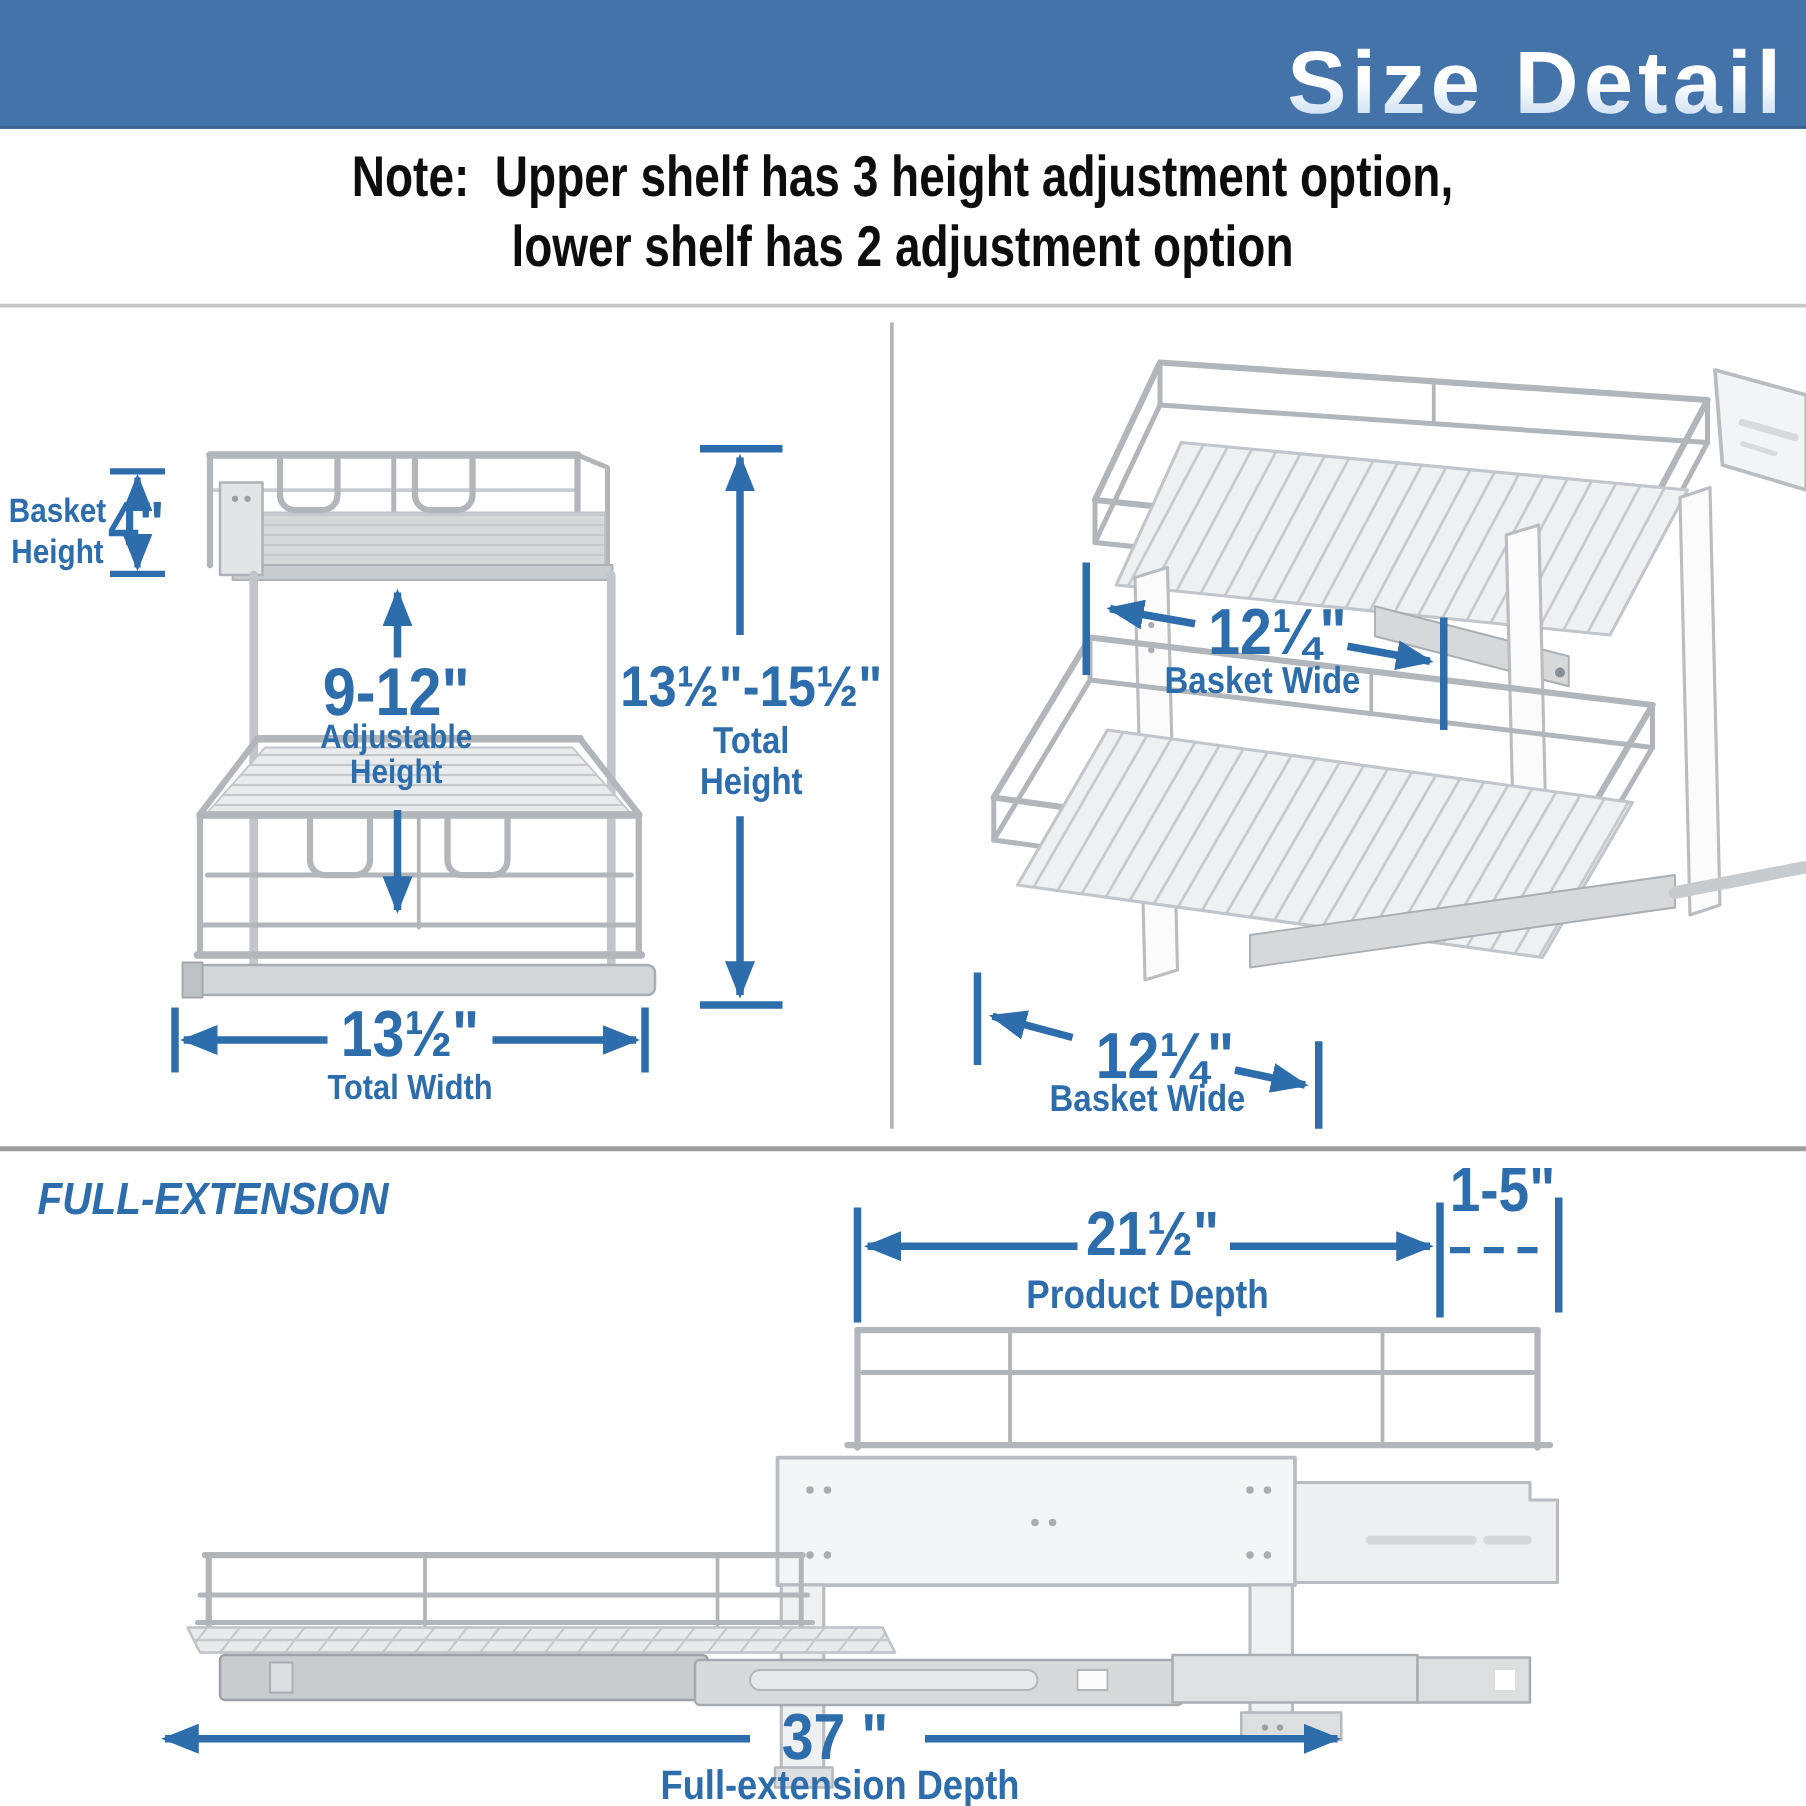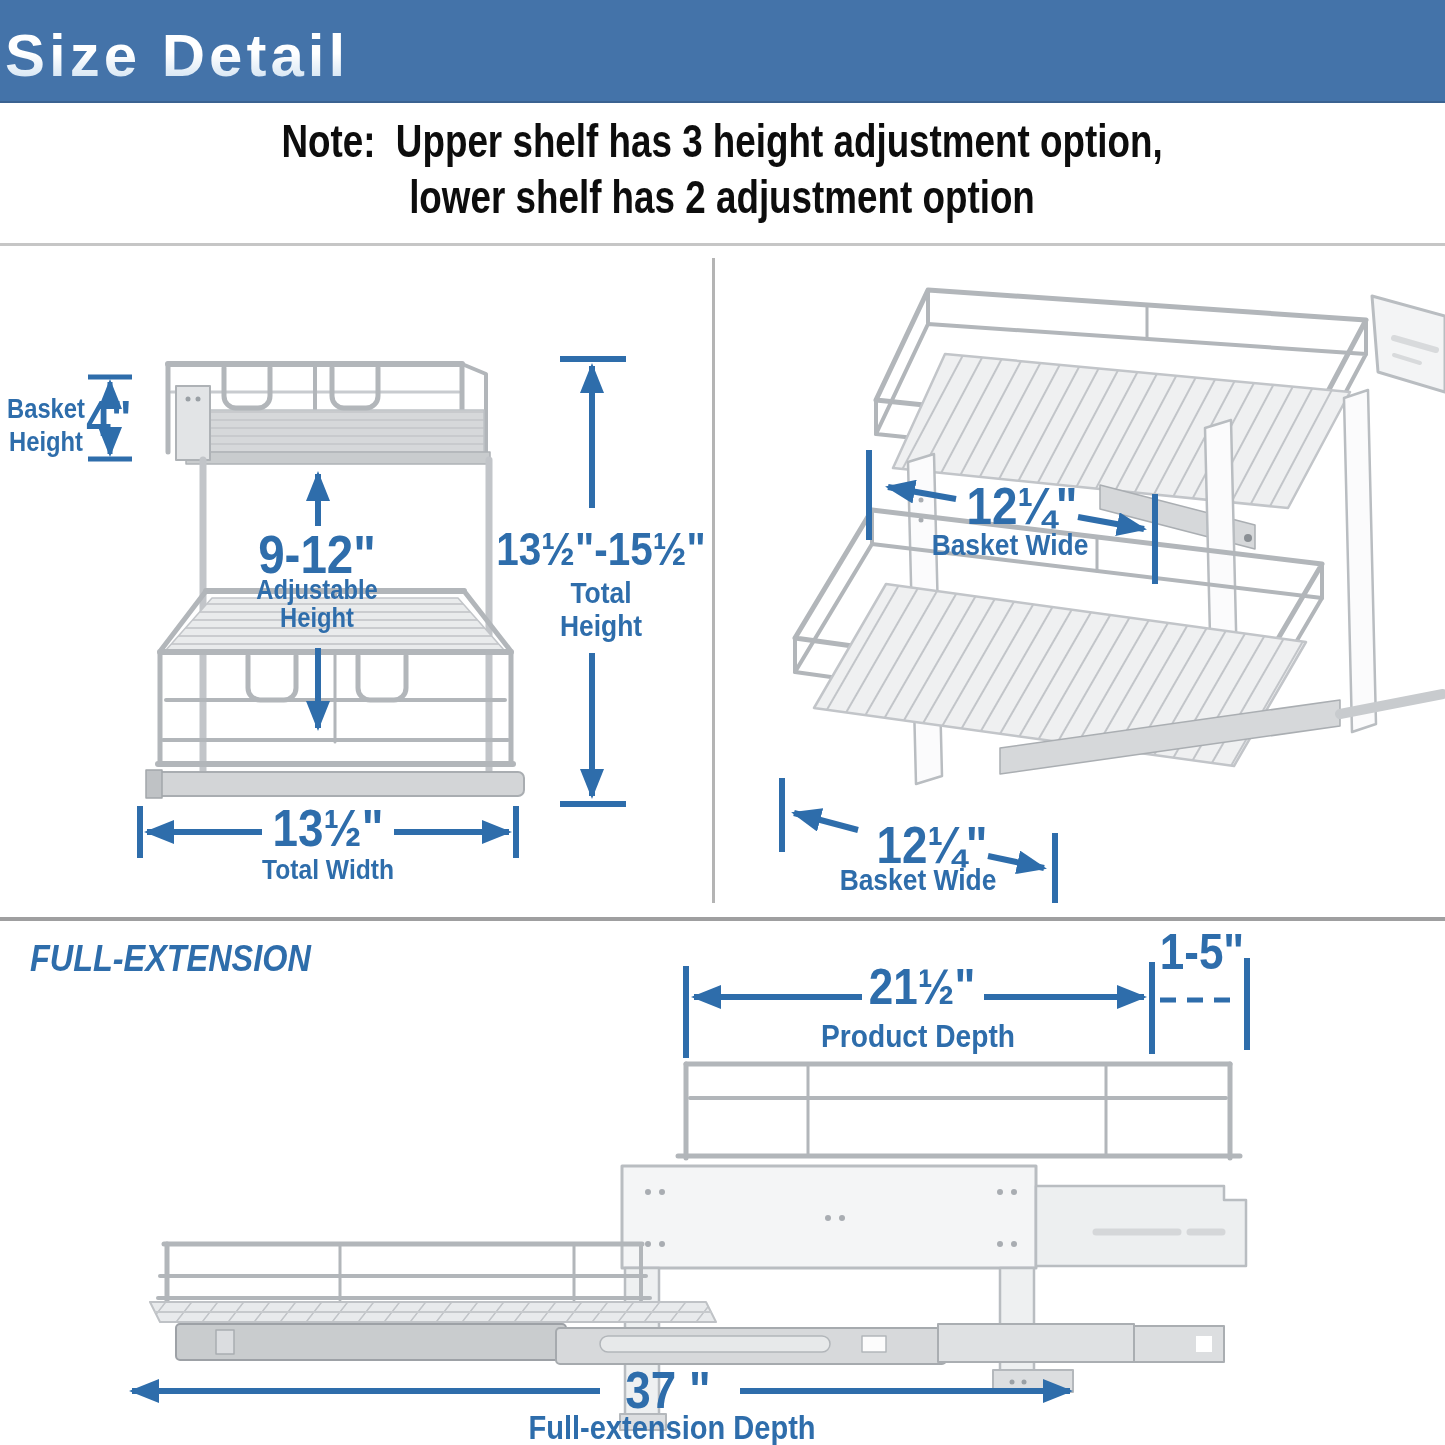--- a/index.html
+++ b/index.html
@@ -1,22 +1,22 @@
 <!DOCTYPE html>
 <html><head>
 <meta charset="utf-8">
 <style>
   html,body{margin:0;padding:0;background:#fff;}
   .stage{position:relative;width:1445px;height:1445px;background:#fff;overflow:hidden;
          font-family:"Liberation Sans", sans-serif;}
   .stage svg{position:absolute;left:0;top:0;z-index:1;}
   .banner{position:absolute;left:0;top:0;width:1445px;height:101px;background:#4473a9;
           border-bottom:2px solid #3a6291;z-index:2;}
-  .banner h1{margin:5px;height:101px;line-height:101px;text-align:left;
-             font-size:60px;font-weight:bold;letter-spacing:4px;
+  .banner h1{margin:16px;height:101px;line-height:101px;text-align:right;
+             font-size:71px;font-weight:bold;letter-spacing:4px;
              background:linear-gradient(180deg,#ffffff 0%,#ffffff 48%,#a9c9e6 100%);
              -webkit-background-clip:text;background-clip:text;
              -webkit-text-fill-color:transparent;color:#ffffff;}
   .lbl{position:absolute;z-index:2;white-space:pre;color:#2e6dab;font-weight:bold;}
   .ctr{transform:translate(-50%,-50%) scaleX(0.88);}
   .note-line{position:absolute;left:722px;z-index:2;color:#0d0d0d;font-weight:bold;
              font-size:46px;white-space:pre;transform:translate(-50%,-50%) scaleX(0.80);}
   .divider{position:absolute;background:#c6c6c6;z-index:2;}
   .italic{font-style:italic;}
 </style>

